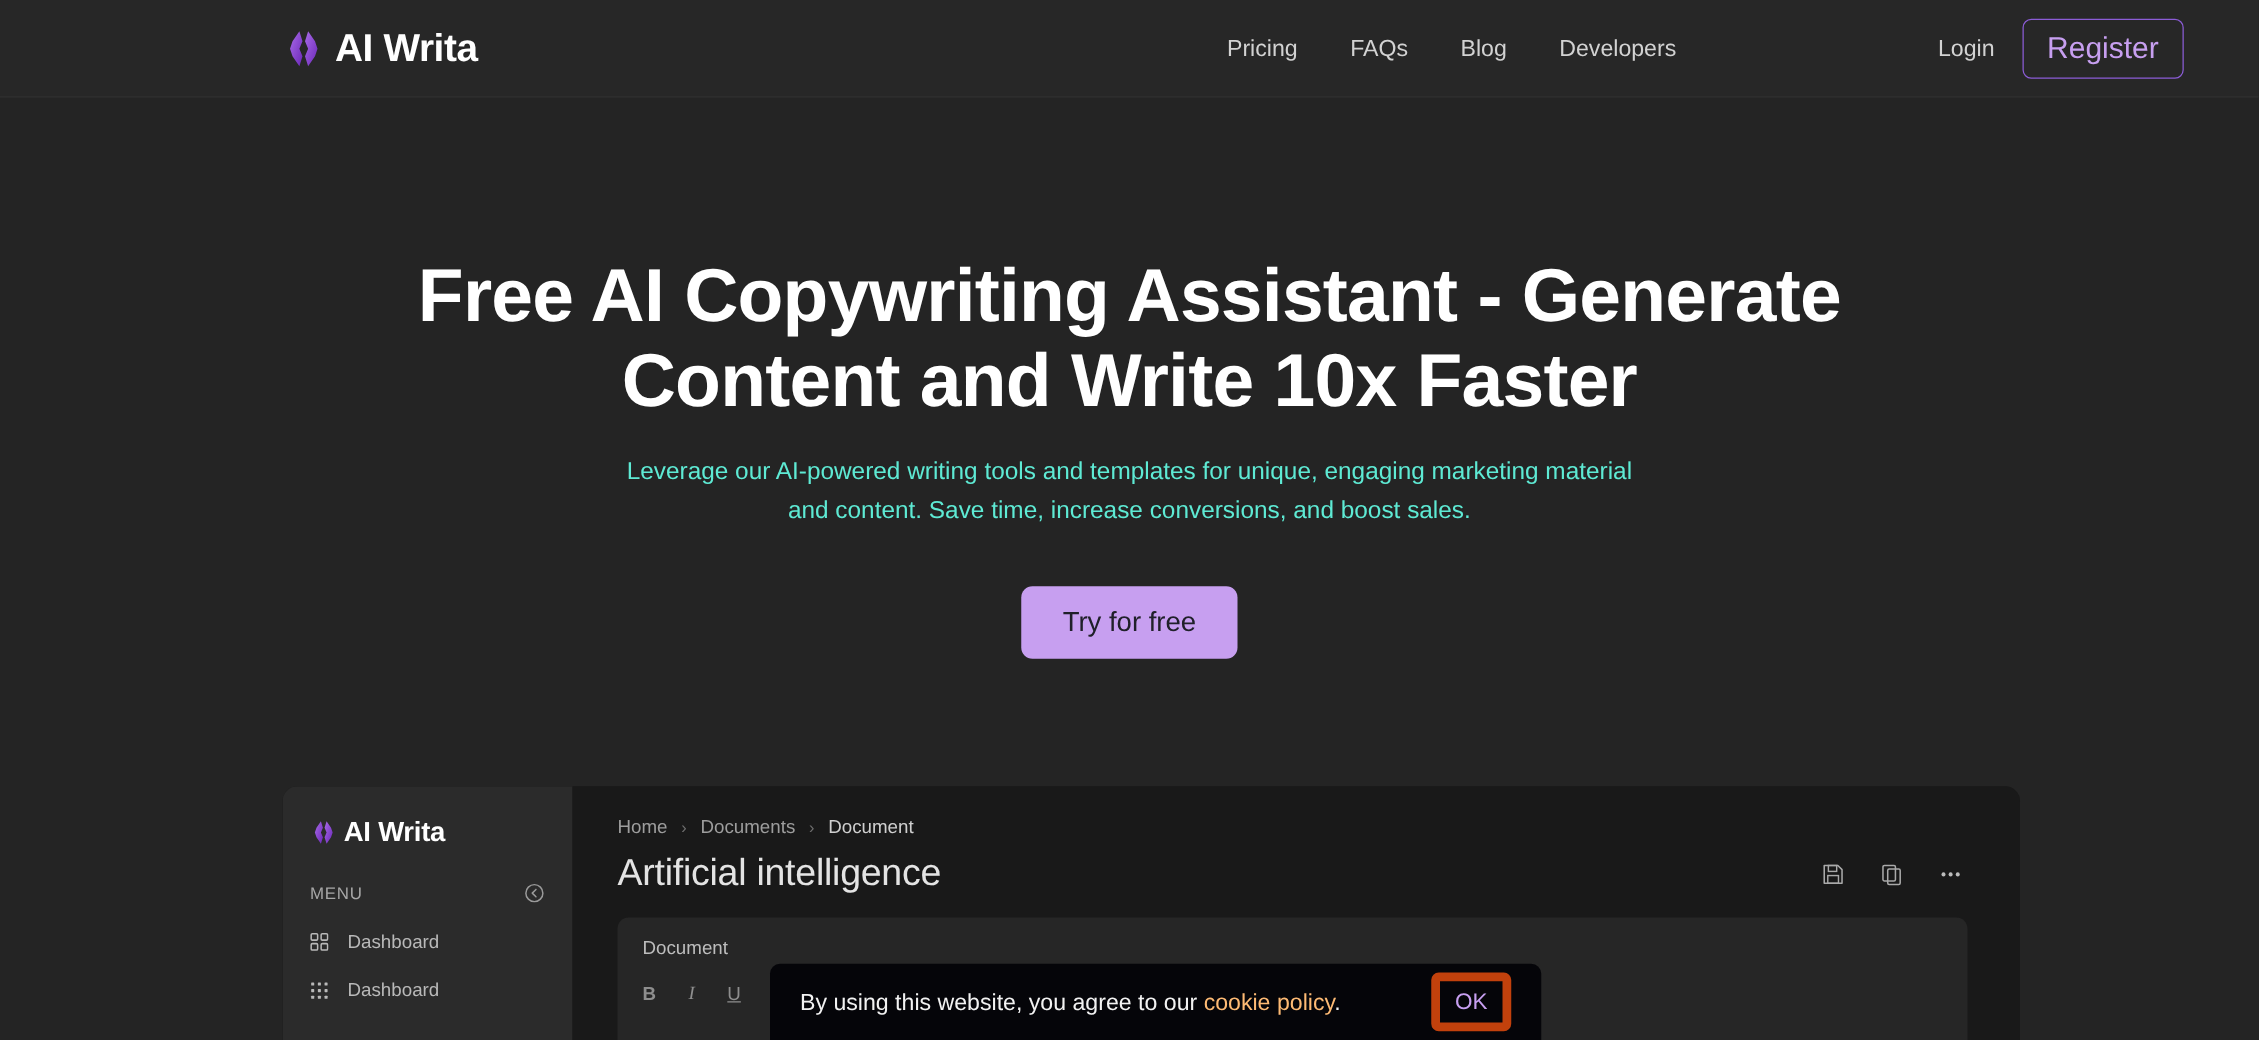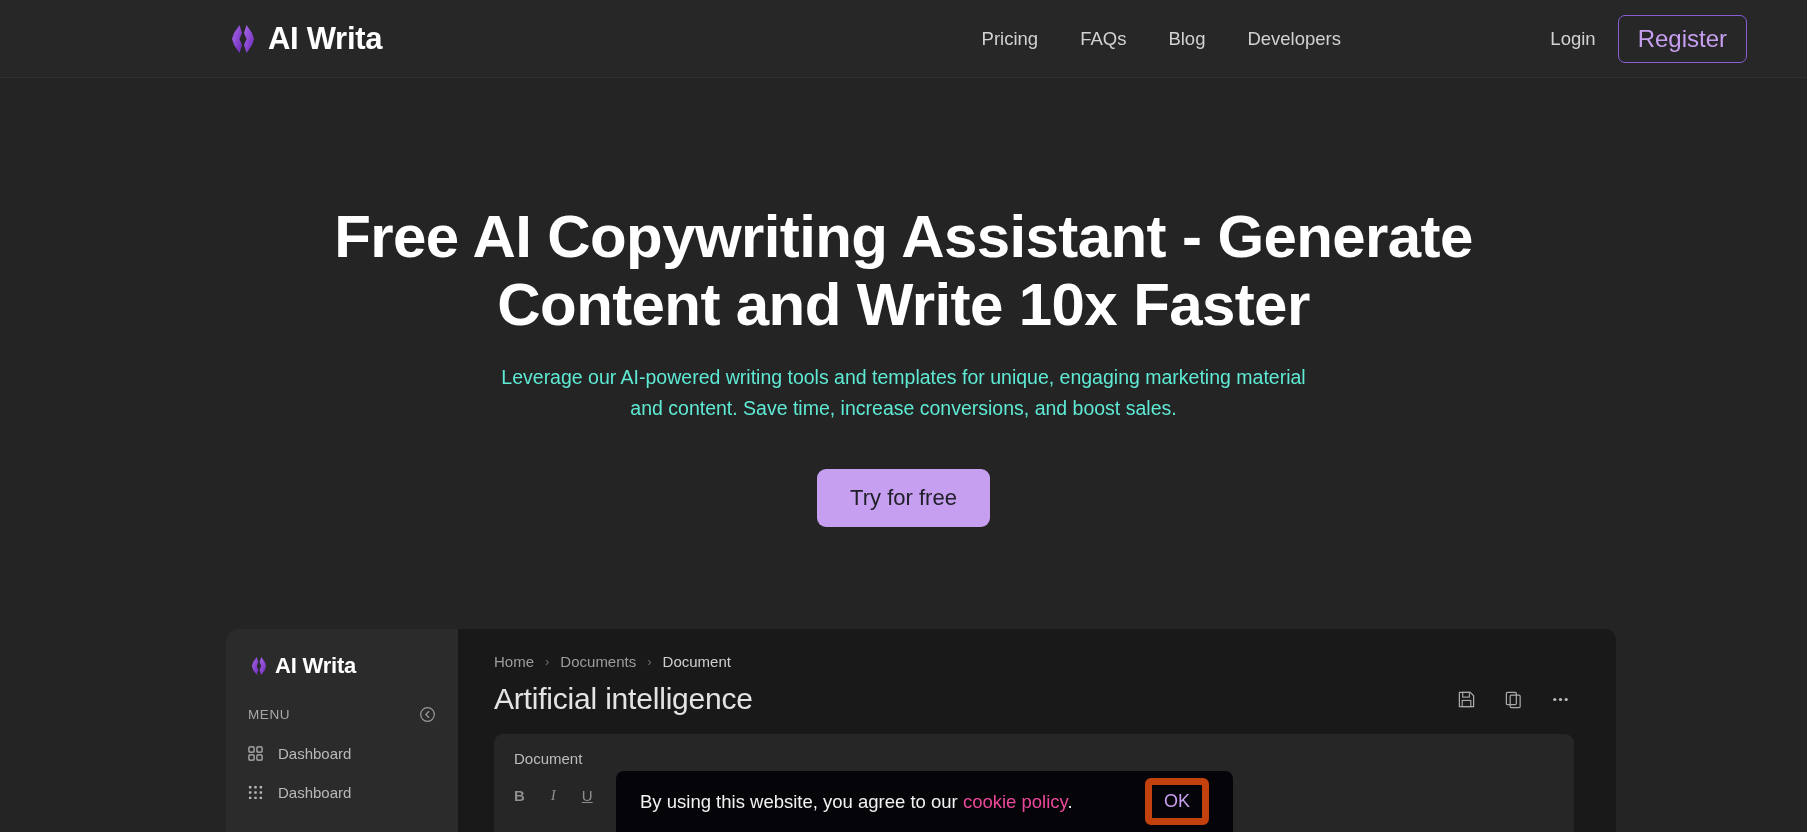--- a/index.html
+++ b/index.html
@@ -144,21 +144,21 @@
   .cookie-banner {
     position:absolute; left:616px; top:771px;
     width:617px; height:61px;
     background:#050509;
     border-radius:8px 8px 0 0;
     display:flex; align-items:center;
     padding:0 24px;
     gap:16px;
   }
   .cookie-text { color:#f2f2f2; font-size:18.5px; flex:1; }
-  .cookie-link { color:#ec4899; cursor:pointer; text-decoration:none; }
+  .cookie-link { color:#fdba74; cursor:pointer; text-decoration:none; }
   .cookie-ok {
     border:7px solid #c2410c; border-radius:6px;
     background:transparent; color:#c79ff0;
     font-size:18px; font-family:inherit;
     padding:6px 12px; cursor:pointer;
   }
 </style>
 </head>
 <body>
 

